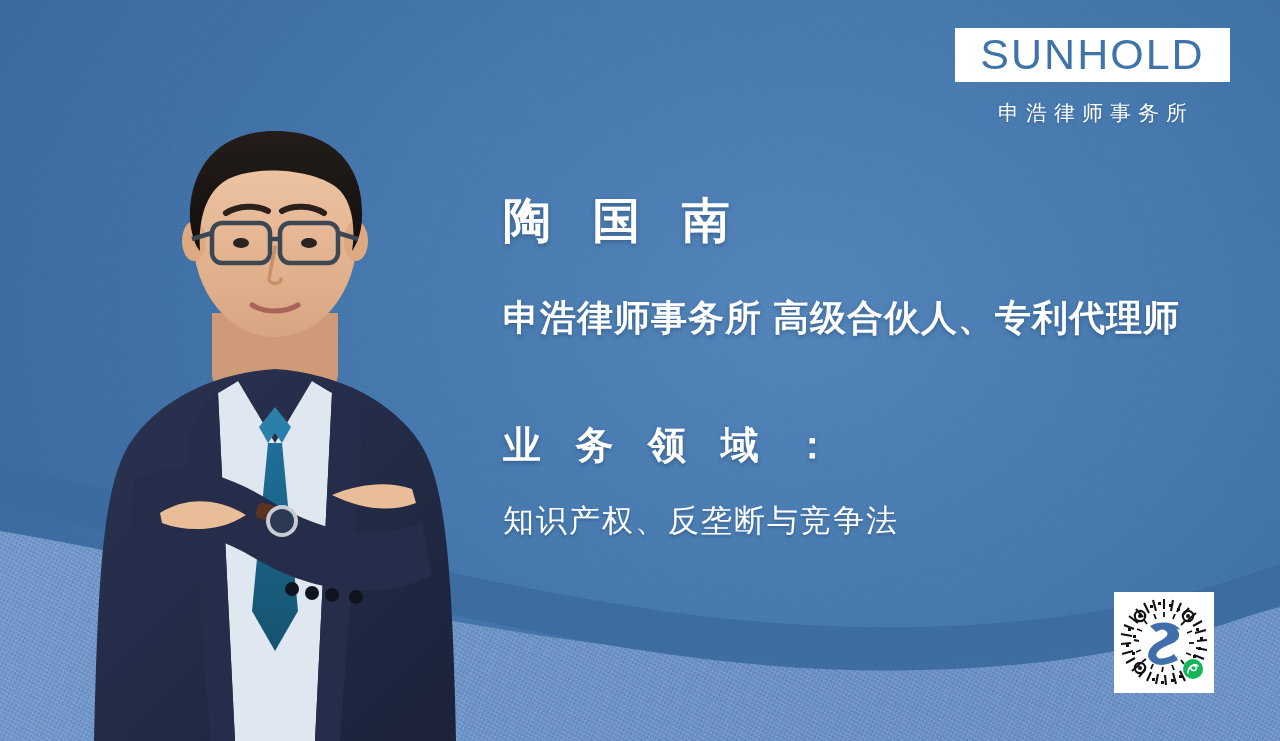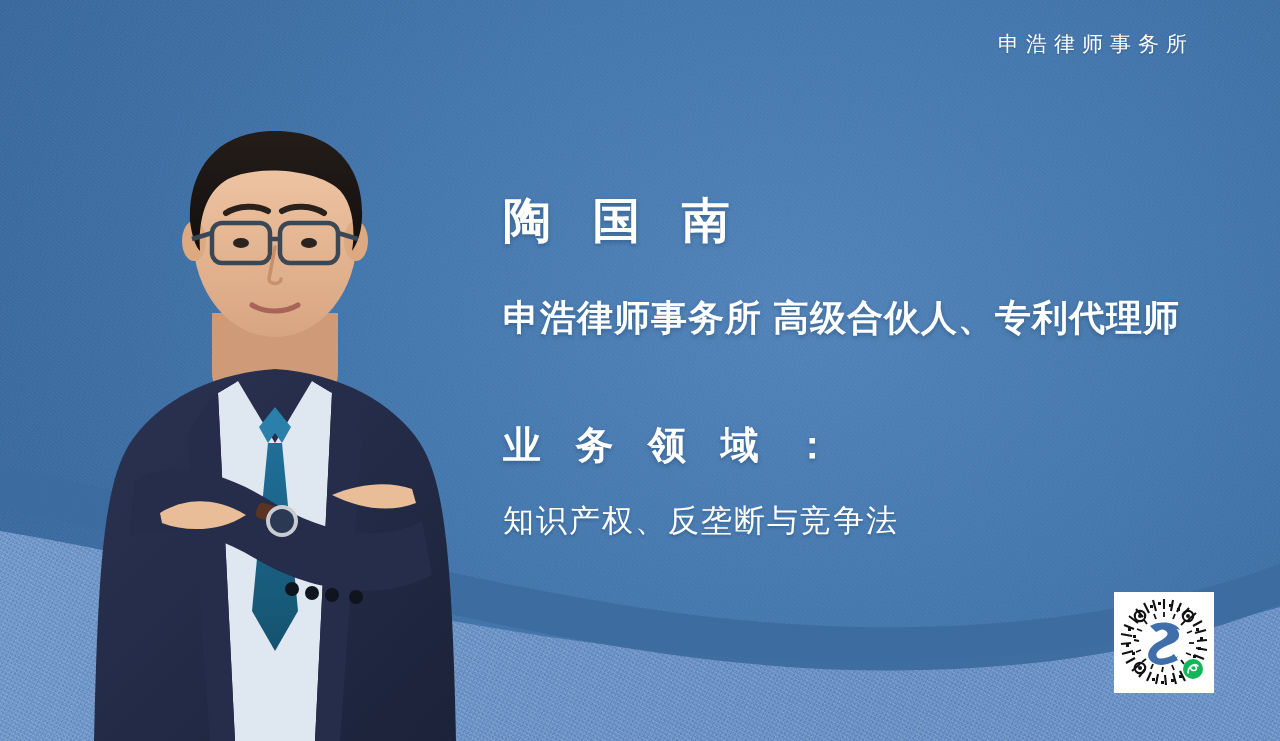--- a/index.html
+++ b/index.html
@@ -61,21 +61,21 @@
     padding:4px 10px 6px 10px;
     box-sizing:border-box;
     width:275px;
   }
   .logo-word{
     font-size:43px;line-height:44px;font-weight:400;
     color:#3f74ab;letter-spacing:2px;
     font-family:"Liberation Sans","DejaVu Sans",sans-serif;
   }
   .logo-cn{
-    margin-top:4px;color:#ffffff;font-size:21px;line-height:24px;
+    margin-top:19px;color:#ffffff;font-size:21px;line-height:24px;
     letter-spacing:7px;text-indent:7px;font-weight:500;
     text-shadow:0 1px 2px rgba(20,45,80,.35);
   }
 
   
   .content{position:absolute;left:503px;top:190px;width:780px;color:#ffffff;}
   .name{
     font-size:48px;line-height:62px;font-weight:700;letter-spacing:14px;
     text-shadow:0 2px 4px rgba(18,42,75,.35);
   }
@@ -195,20 +195,23 @@
 
         <circle cx="232" cy="538" r="7" fill="#10141f"></circle>
         <circle cx="252" cy="542" r="7" fill="#10141f"></circle>
         <circle cx="272" cy="544" r="7" fill="#10141f"></circle>
         <circle cx="296" cy="546" r="7" fill="#10141f"></circle>
       </g>
     </svg>
   </div>
 
   <div class="logo-block">
+    <div class="logo-mark">
+      <div class="logo-word">SUNHOLD</div>
+    </div>
     <div class="logo-cn">申浩律师事务所</div>
   </div>
 
   <div class="content">
     <div class="name">陶 国 南</div>
     <div class="title-line">申浩律师事务所 高级合伙人、专利代理师</div>
     <div class="practice-label">业 务 领 域 ：</div>
     <div class="practice-value">知识产权、反垄断与竞争法</div>
   </div>
 

